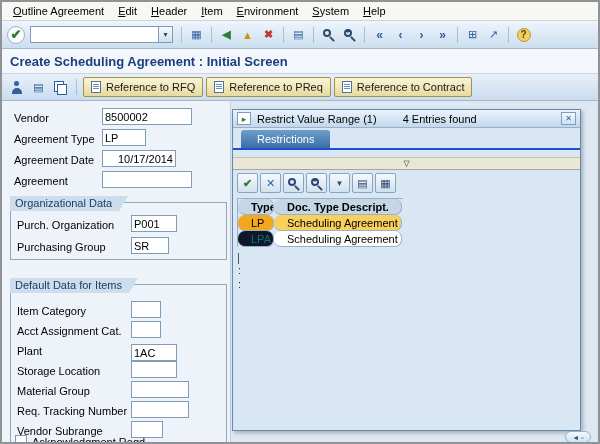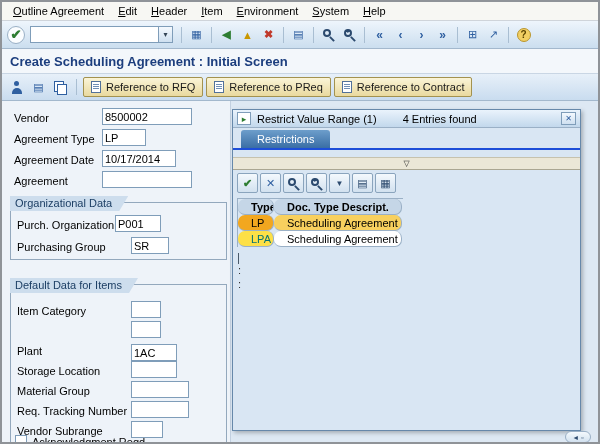--- a/index.html
+++ b/index.html
@@ -89,21 +89,21 @@
                   font-size: 8px; color: #333; }
   .ptoolbar { display: flex; align-items: center; gap: 2px; padding: 3px 4px; }
   .pbtn { width: 21px; height: 20px; border: 1px solid #8aa4bd; border-radius: 2px; padding: 0;
           background: linear-gradient(#f4f9fd, #d2e1ef); display: flex; align-items: center; justify-content: center; font-size: 11px; }
   .ptable { position: absolute; left: 4px; top: 88px; border-left: 1px solid #9ab0c6; border-top: 1px solid #9ab0c6; width: 166px; }
   .trow { display: flex; }
   .tc { height: 16px; line-height: 16px; padding: 0 13px; border-right: 1px solid #9ab0c6; border-bottom: 1px solid #9ab0c6; overflow: hidden; white-space: nowrap; border-radius: 7px; }
   .tc1 { width: 36px; } .tc2 { width: 128px; }
   .th .tc { background: #c5d6e7; font-weight: bold; }
   .sel .tc1 { background: #f2a71f; } .sel .tc2 { background: #f8d05e; }
-  .r2 .tc1 { background: #fde047; color: #087373; } .r2 .tc2 { background: #fff; }
+  .r2 .tc1 { background: #0f172a; color: #087373; } .r2 .tc2 { background: #fff; }
   .vbar { position: absolute; left: 5px; top: 143px; width: 1px; height: 11px; background: #4a5a6a; }
   .stray { position: absolute; left: 5px; color: #333; }
 
   .statuswidget { position: absolute; left: 563px; top: 429px; width: 26px; height: 12px; border: 1px solid #9ab0c6;
                   border-radius: 6px; background: linear-gradient(#f4f9fd, #d2e1ef); display: flex; align-items: center;
                   justify-content: center; gap: 2px; font-size: 7px; color: #2c4a6e; }
 </style>
 </head>
 <body>
 
@@ -218,36 +218,37 @@
 
   <div class="content">
     <div class="leftpanel"></div>
     <div class="vdivider"></div>
 
     <span class="flabel" style="left:12px; top:9px;">Vendor</span>
     <input class="sapin" style="left: 100px; top: 7px; width: 90px;" value="8500002">
     <span class="flabel" style="left:12px; top:30px;">Agreement Type</span>
     <input class="sapin" style="left: 100px; top: 28px; width: 44px;" value="LP">
     <span class="flabel" style="left:12px; top:51px;">Agreement Date</span>
-    <input class="sapin" style="left: 100px; top: 49px; width: 74px;" value="10/17/2014">
+    <input class="sapin" style="left: 100px; top: 49px; width: 74px; text-align: right;" value="10/17/2014">
     <span class="flabel" style="left:12px; top:72px;">Agreement</span>
     <input class="sapin" style="left: 100px; top: 70px; width: 90px;" value="">
 
     <div class="gbox" style="left:8px; top:101px; width:217px; height:58px;">
       <span class="gtitle">Organizational Data</span>
       <span class="flabel" style="left:6px; top:14px;">Purch. Organization</span>
-      <input class="sapin" style="left: 104px; top: 12px; width: 46px;" value="P001">
+      <input class="sapin" style="left: 120px; top: 12px; width: 46px;" value="P001">
       <span class="flabel" style="left:6px; top:36px;">Purchasing Group</span>
       <input class="sapin" style="left: 120px; top: 34px; width: 38px;" value="SR">
     </div>
 
     <div class="gbox" style="left:8px; top:183px; width:217px; height:170px;">
       <span class="gtitle">Default Data for Items</span>
       <span class="flabel" style="left:6px; top:18px;">Item Category</span>
       <input class="sapin" style="left: 120px; top: 16px; width: 30px;" value="">
+      <span class="flabel" style="left:6px; top:38px;">Acct Assignment Cat.</span>
       <input class="sapin" style="left: 120px; top: 36px; width: 30px;" value="">
       <span class="flabel" style="left:6px; top:58px;">Plant</span>
       <input class="sapin" style="left: 120px; top: 59px; width: 46px;" value="1AC">
       <span class="flabel" style="left:6px; top:78px;">Storage Location</span>
       <input class="sapin" style="left: 120px; top: 76px; width: 46px;" value="">
       <span class="flabel" style="left:6px; top:98px;">Material Group</span>
       <input class="sapin" style="left: 120px; top: 96px; width: 58px;" value="">
       <span class="flabel" style="left:6px; top:118px;">Req. Tracking Number</span>
       <input class="sapin" style="left: 120px; top: 116px; width: 58px;" value="">
       <span class="flabel" style="left:6px; top:138px;">Vendor Subrange</span>

